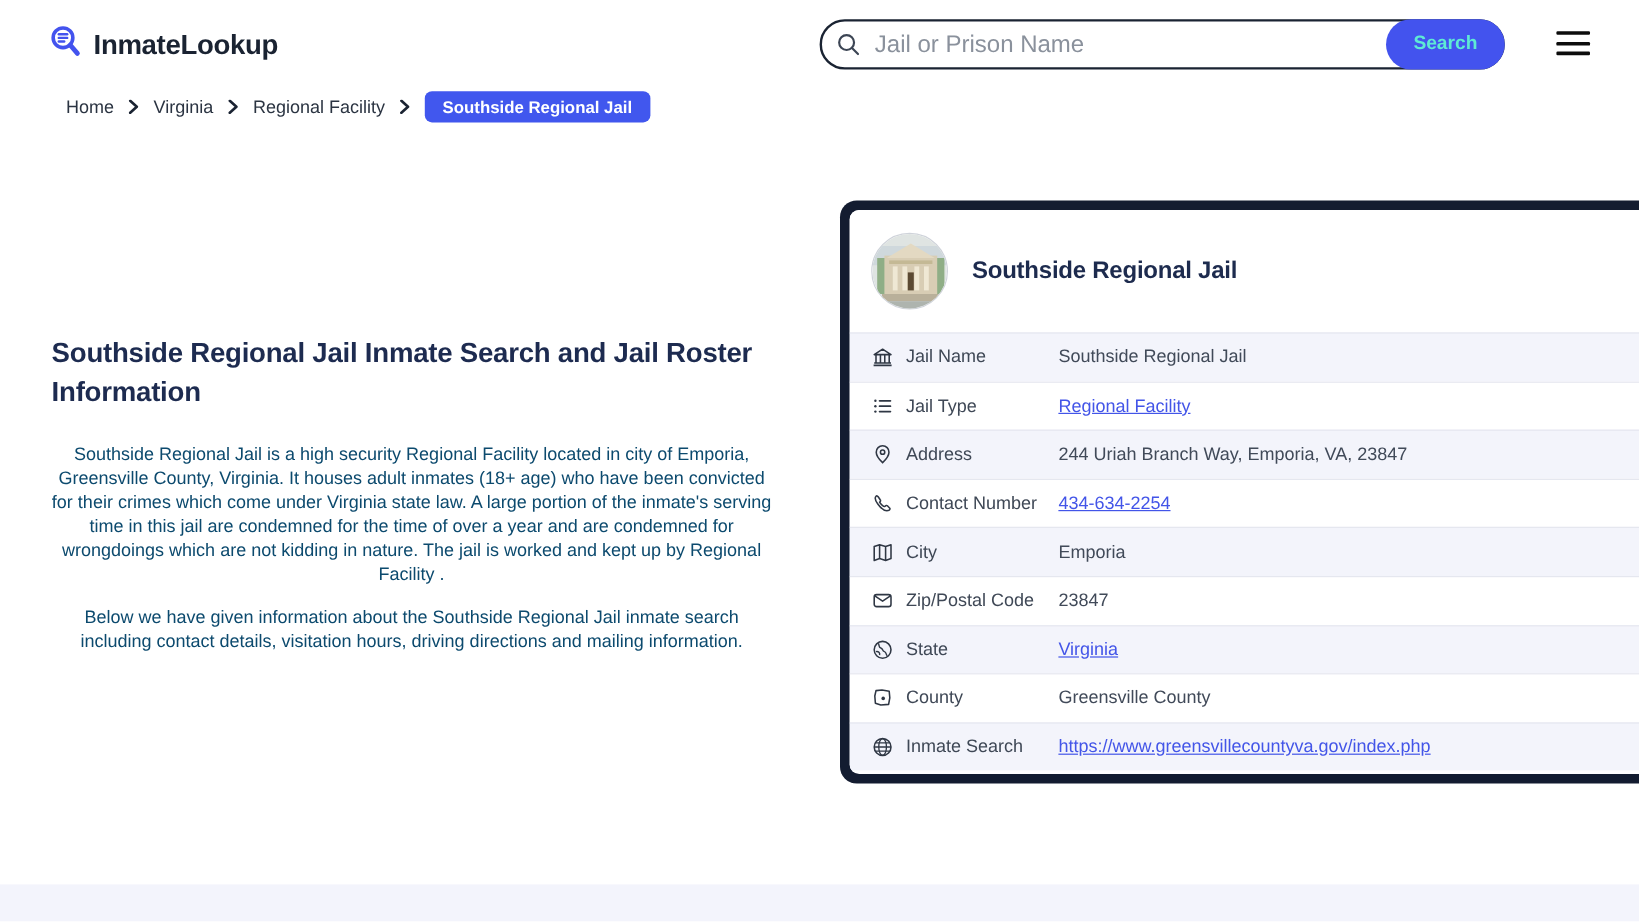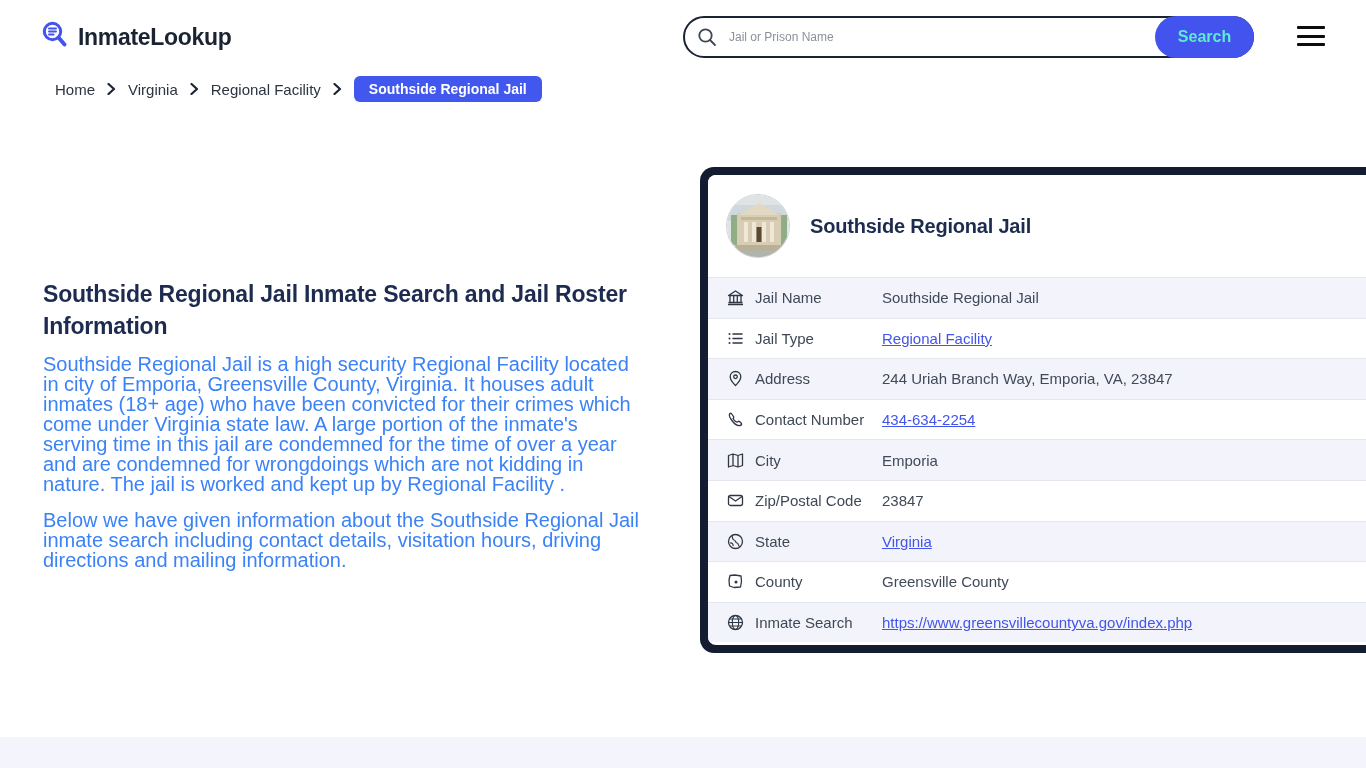--- a/index.html
+++ b/index.html
@@ -13,21 +13,21 @@
   .page { position:relative; width:1366px; height:768px; background:#fff; }
 
   
   .header { position:absolute; top:0; left:0; width:1366px; height:70px; background:#fff; }
   .logo { position:absolute; left:40px; top:20px; display:flex; align-items:center; gap:8px; cursor:pointer; }
   .logo-text { font-size:23px; font-weight:bold; color:#1a2332; letter-spacing:-0.3px; }
 
   .search-form { position:absolute; left:683px; top:16px; width:571px; height:42px; }
   .search-input {
     width:100%; height:42px; border:2px solid #1a2332; border-radius:21px;
-    padding:0 120px 0 44px; font-size:12px; color:#333; outline:none;
+    padding:0 120px 0 44px; font-size:20px; color:#333; outline:none;
     font-family:"Liberation Sans", sans-serif; background:#fff;
   }
   .search-input::placeholder { color:#8a919c; }
   .search-glass { position:absolute; left:14px; top:11px; }
   .search-btn {
     position:absolute; right:0; top:0; height:42px; width:99px;
     background:#4353ee; color:#5eead4; border:none; border-radius:21px;
     font-size:16px; font-weight:bold; cursor:pointer;
     font-family:"Liberation Sans", sans-serif;
   }
@@ -41,23 +41,23 @@
   .crumb-chev { display:flex; align-items:center; }
   .crumb-badge {
     background:#4157ee; color:#fff; font-weight:bold; font-size:14px;
     padding:5px 15px; border-radius:6px; cursor:default;
   }
 
   
   .article { position:absolute; left:43px; top:278px; width:600px; }
   .article h1 {
     font-size:23px; line-height:32px; font-weight:bold; color:#1d2b50; letter-spacing:-0.2px;
-    margin-bottom:12px;
-  }
-  .article p { font-size:20px; line-height:20px; color:#3b82f6; margin-bottom:16px; }
+    margin-bottom:27px;
+  }
+  .article p { font-size:15px; line-height:20px; color:#0c4a6e; margin-bottom:16px;text-align:center; }
 
   
   .card {
     position:absolute; left:700px; top:167px; width:680px; height:486px;
     background:#131c30; border-radius:14px 0 0 14px; padding:8px 0 8px 8px;
   }
   .card-inner { background:#fff; width:100%; height:100%; border-radius:8px 0 0 8px; overflow:hidden; }
   .card-header { height:102px; display:flex; align-items:center; padding-left:18px; gap:20px; background:#fff; }
   .avatar { width:64px; height:64px; border-radius:50%; overflow:hidden; border:1px solid #cfd3da; flex:0 0 auto; }
   .card-title { font-size:20px; font-weight:bold; color:#1d2b4e; letter-spacing:-0.2px; }

